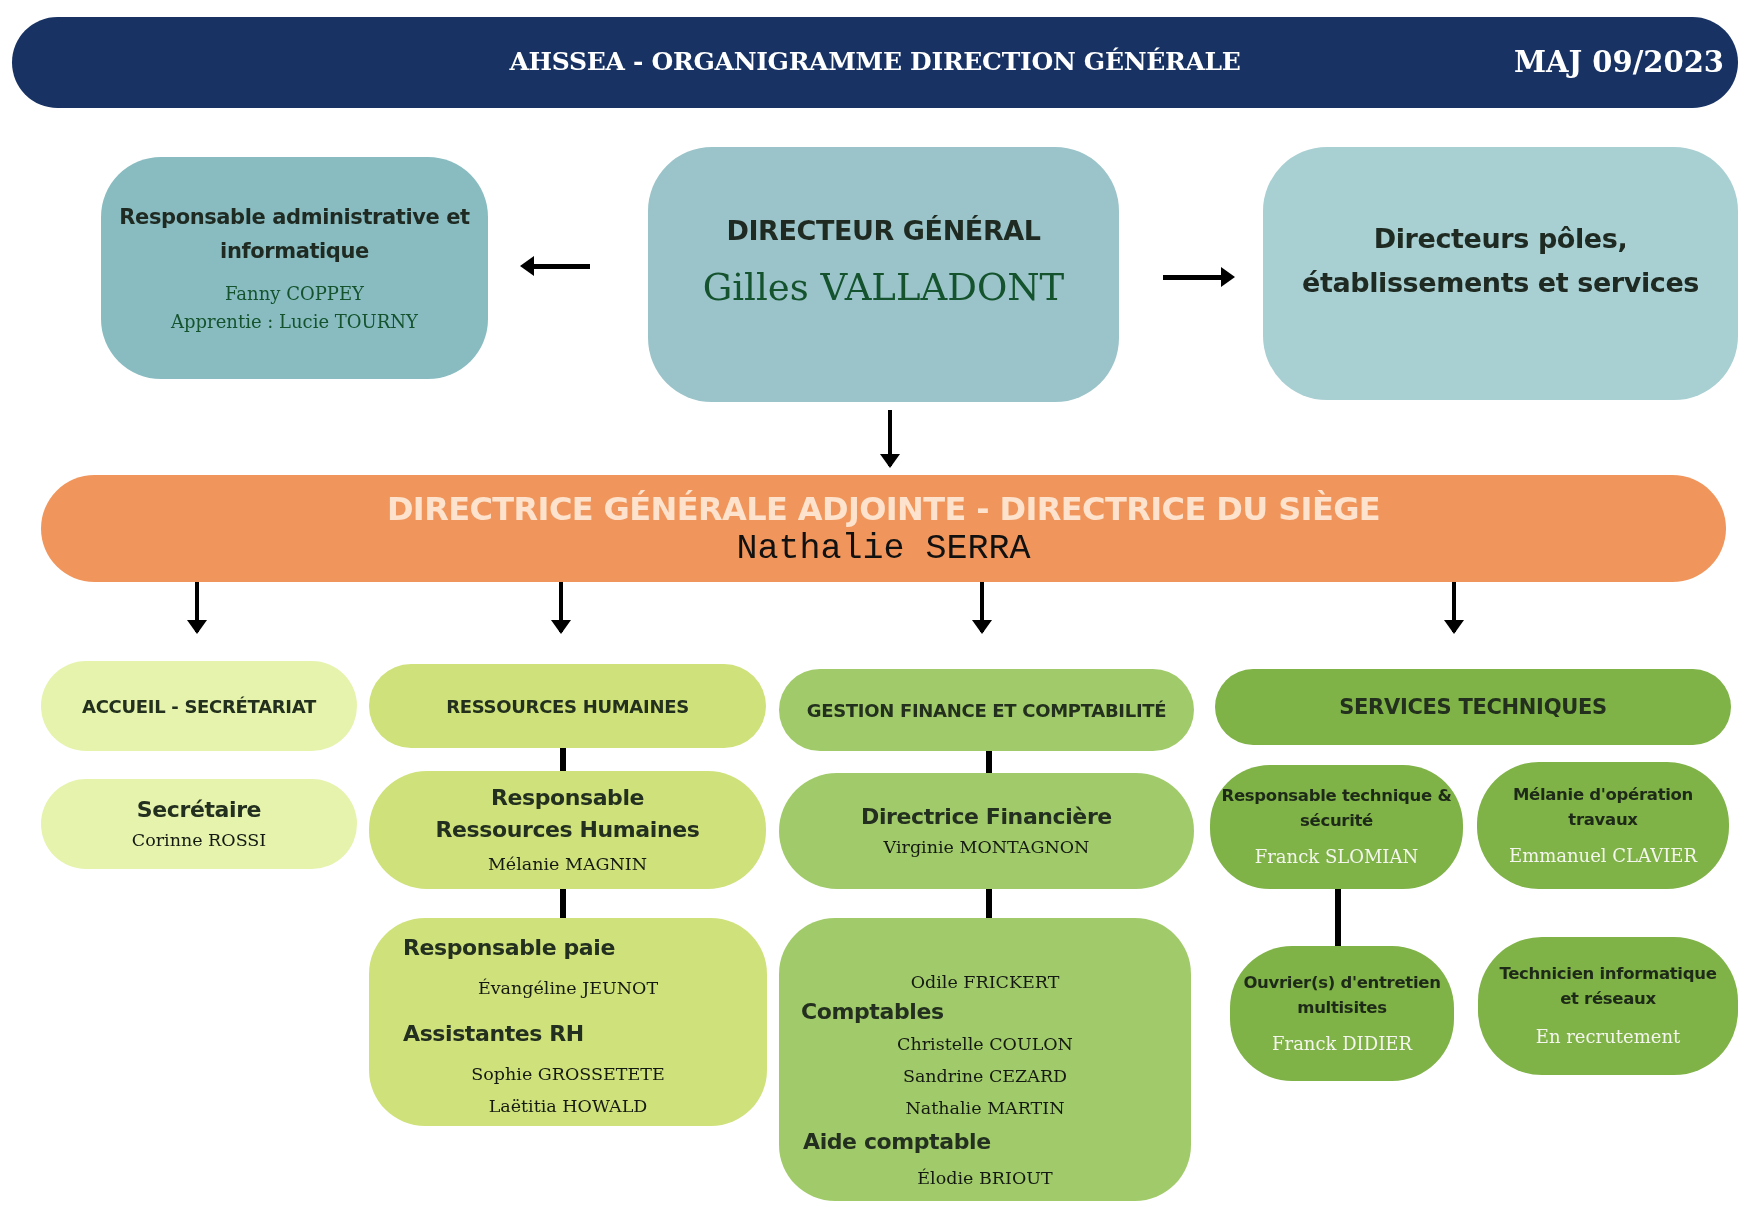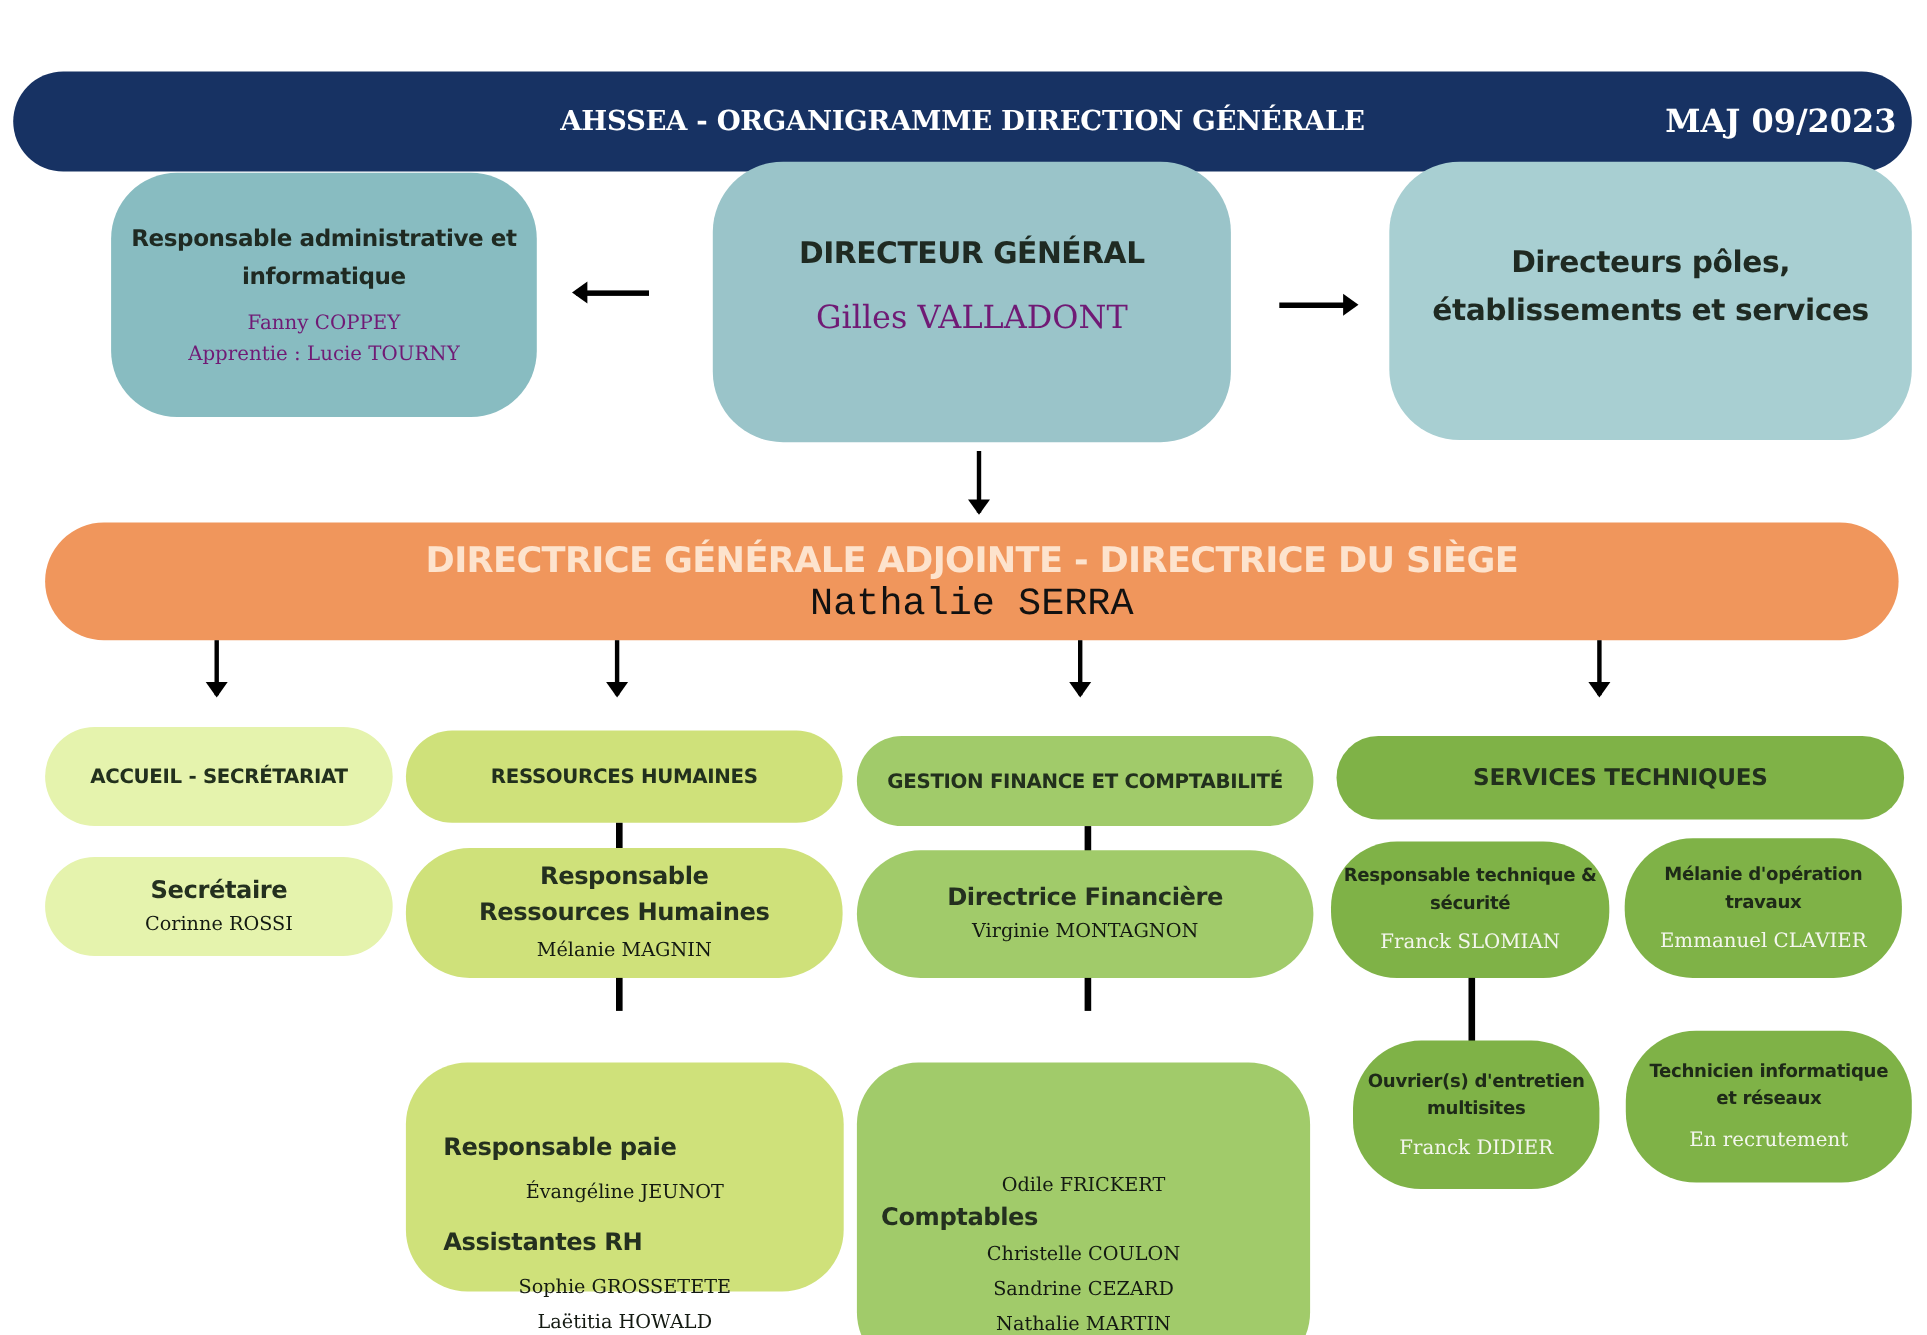--- a/index.html
+++ b/index.html
@@ -1,36 +1,36 @@
 <!DOCTYPE html>
 <html><head>
 <meta charset="utf-8">
 <style>
   html, body { margin:0; padding:0; background:#ffffff; }
   body { width:1752px; height:1214px; position:relative; overflow:hidden;
          font-family:"DejaVu Serif", serif; color:#1f2a22; }
-  .abs { position:absolute; box-sizing:border-box;margin-top:48px; }
+  .abs { position:absolute; box-sizing:border-box; }
   .box { position:absolute; box-sizing:border-box; display:flex; flex-direction:column;
          align-items:center; justify-content:center; text-align:center; }
   .header { left:12px; top:17px; width:1726px; height:91px; background:#173263; border-radius:46px; }
   .header-title { position:absolute; left:0; right:0; top:30px; text-align:center; color:#ffffff;
          font-family:"DejaVu Serif", serif; font-weight:bold; font-size:25px; letter-spacing:-0.3px; }
   .header-date { position:absolute; right:14px; top:28px; color:#ffffff; font-weight:bold; font-size:29px; }
 
   .teal-a { background:#88bcc1; }
   .teal-b { background:#9ac4c9; }
   .teal-c { background:#a8cfd2; }
   .orange { background:#f0965c; }
   .g1 { background:#e5f3ad; }
   .g2 { background:#cfe17a; }
   .g3 { background:#a1cb6a; }
   .g4 { background:#7fb247; }
 
   .t-head { font-weight:bold; font-size:20px; line-height:34px; color:#1f2a22; font-family:"DejaVu Sans", sans-serif; letter-spacing:-0.4px; }
-  .t-white { color:#701a75; font-size:18px; line-height:28px; font-family:"DejaVu Serif", serif; }
+  .t-white { color:#14532d; font-size:18px; line-height:28px; font-family:"DejaVu Serif", serif; }
 
   .arrow-v { position:absolute; width:4px; background:#000; }
   .arrow-v::after { content:""; position:absolute; left:-8px; bottom:-2px; width:0; height:0;
          border-left:10px solid transparent; border-right:10px solid transparent; border-top:14px solid #000; }
   .conn { position:absolute; width:6px; background:#000; }
   .arrow-h { position:absolute; height:5px; background:#000; }
   .arrow-h.left::before { content:""; position:absolute; left:-4px; top:-8px;
          border-top:10px solid transparent; border-bottom:10px solid transparent; border-right:14px solid #000; }
   .arrow-h.right::after { content:""; position:absolute; right:-4px; top:-8px;
          border-top:10px solid transparent; border-bottom:10px solid transparent; border-left:14px solid #000; }
@@ -55,21 +55,21 @@
   <div style="height:12px"></div>
   <div class="t-white">Fanny COPPEY</div>
   <div class="t-white">Apprentie : Lucie TOURNY</div>
 </div>
 
 <div class="arrow-h left" style="left:524px;top:264px;width:66px;"></div>
 
 <div class="box teal-b" style="left:648px;top:147px;width:471px;height:255px;border-radius:64px;">
   <div class="t-head" style="font-size:27px;margin-top:-30px;">DIRECTEUR GÉNÉRAL</div>
   <div style="height:22px"></div>
-  <div class="t-white" style="font-size:29px;line-height:36px;">Gilles VALLADONT</div>
+  <div class="t-white" style="font-size:37px;line-height:36px;">Gilles VALLADONT</div>
 </div>
 
 <div class="arrow-h right" style="left:1163px;top:275px;width:68px;"></div>
 
 <div class="box teal-c" style="left:1263px;top:147px;width:475px;height:253px;border-radius:64px;">
   <div class="t-head" style="font-size:27px;line-height:44px;font-weight:bold;margin-top:-26px;">Directeurs pôles,</div>
   <div class="t-head" style="font-size:27px;line-height:44px;font-weight:bold;">établissements et services</div>
 </div>
 
 <div class="arrow-v" style="left:888px;top:410px;height:56px;"></div>

